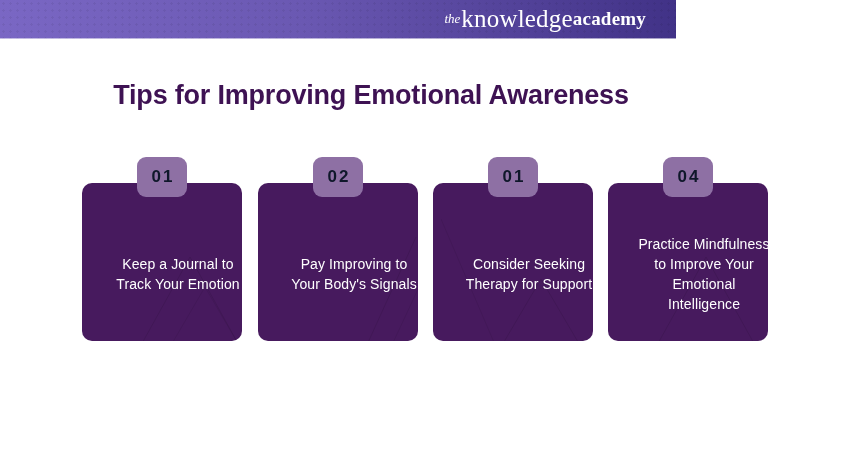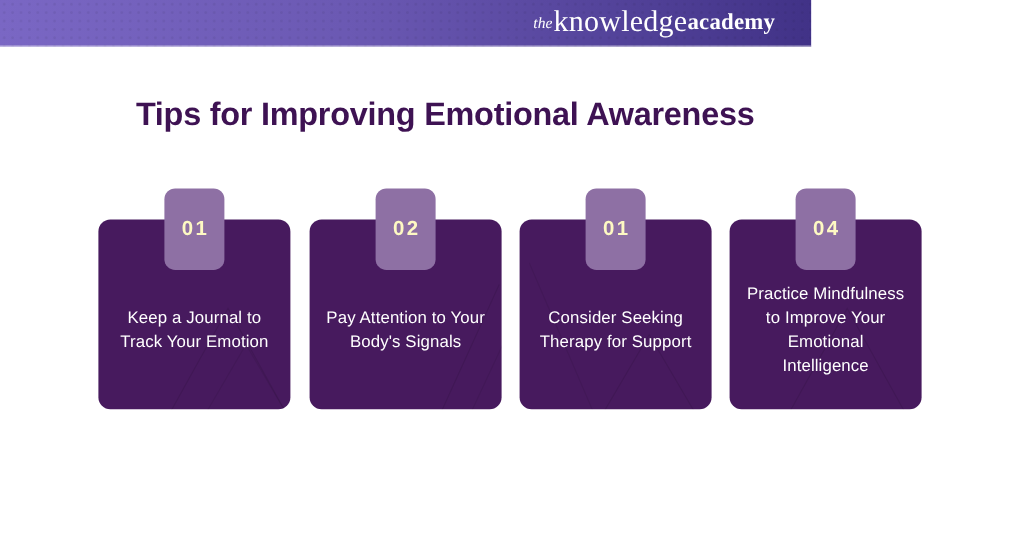--- a/index.html
+++ b/index.html
@@ -92,21 +92,21 @@
   }
   .card .watermark {
     position: absolute;
     right: -8px;
     bottom: -6px;
     opacity: 0.9;
     pointer-events: none;
   }
   .card-text {
     position: absolute;
-    left: 0;
+    left: 16px;
     top: 28px;              
     width: 100%;
     height: 130px;
     display: flex;
     align-items: center;
     justify-content: center;
     box-sizing: border-box;
     padding: 6px 13px 10px;
     text-align: center;
     color: #ffffff;
@@ -114,27 +114,27 @@
     line-height: 20px;
     letter-spacing: 0.1px;
   }
 
   .badge {
     position: absolute;
     left: 50%;
     top: 0;
     transform: translateX(-50%);
     width: 50px;
-    height: 68px;
+    height: 40px;
     background: #8e70a4;
     border-radius: 9px;
     display: flex;
     align-items: center;
     justify-content: center;
-    color: #fef9c3;
+    color: #0f172a;
     font-size: 17px;
     font-weight: 700;
     letter-spacing: 2px;
     text-indent: 2px;
     z-index: 2;
   }
 </style>
 </head>
 <body>
 
@@ -160,21 +160,21 @@
     </div>
     <div class="badge">01</div>
   </div>
 
   <div class="card-wrap c2">
     <div class="card">
       <svg class="watermark" width="120" height="120" viewBox="0 0 120 120">
         <path d="M60 120 L110 10" fill="none" stroke="rgba(0,0,0,0.10)" stroke-width="1"></path>
         <path d="M85 120 L120 45" fill="none" stroke="rgba(0,0,0,0.08)" stroke-width="1"></path>
       </svg>
-      <div class="card-text">Pay Attention to Your Body's Signals</div>
+      <div class="card-text">Pay Improving to Your Body's Signals</div>
     </div>
     <div class="badge">02</div>
   </div>
 
   <div class="card-wrap c3">
     <div class="card">
       <svg class="watermark" width="160" height="158" viewBox="0 0 160 158">
         <path d="M0 30 L55 158" fill="none" stroke="rgba(0,0,0,0.08)" stroke-width="1"></path>
         <path d="M60 158 L100 90 L140 158" fill="none" stroke="rgba(0,0,0,0.10)" stroke-width="1"></path>
       </svg>

